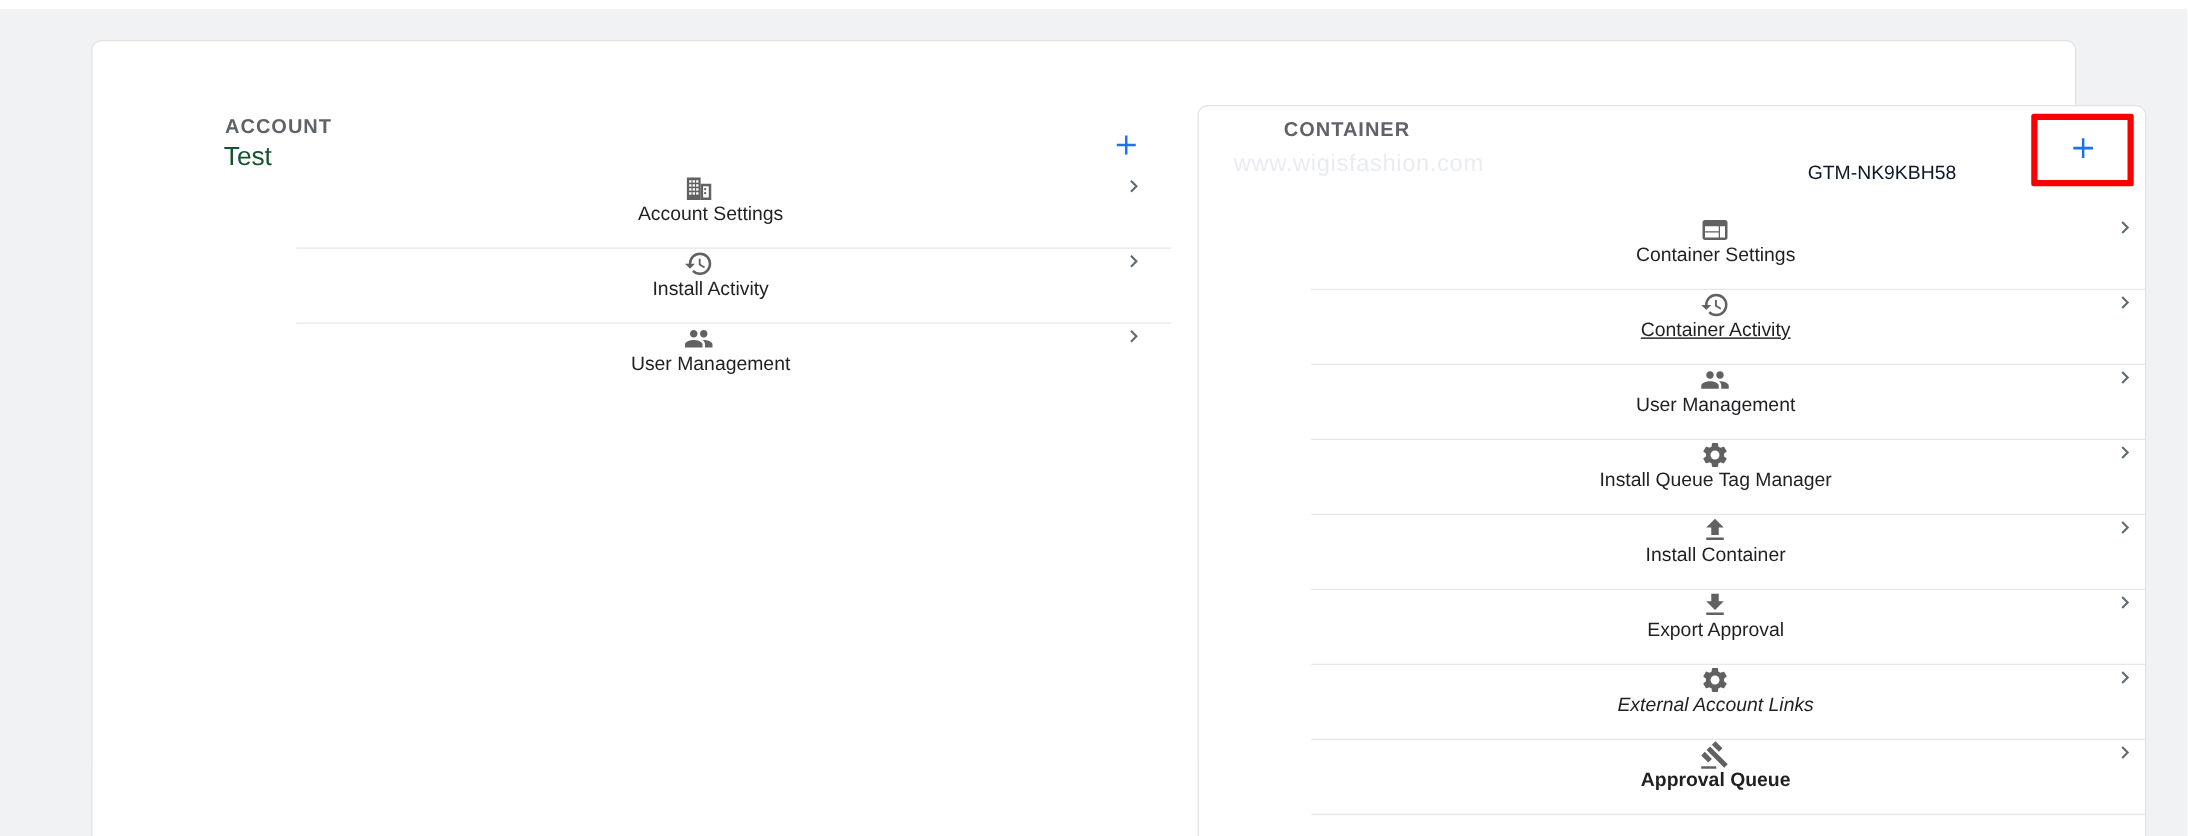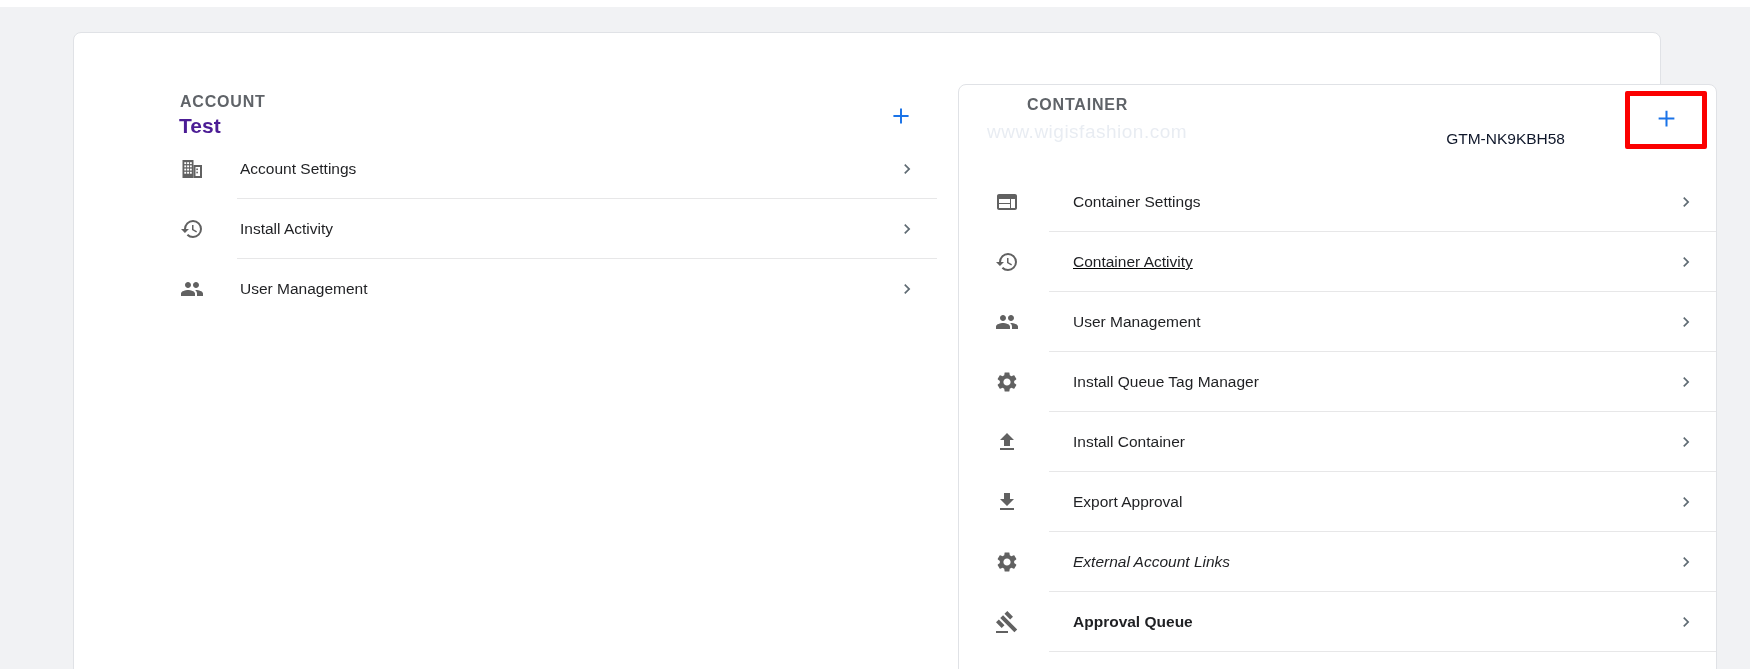--- a/index.html
+++ b/index.html
@@ -13,21 +13,21 @@
   .bg{position:absolute;left:0;top:7px;right:0;bottom:0;background:#f1f2f4;}
   .main-card{
     position:absolute;left:73px;top:32px;width:1586px;height:660px;
     background:#ffffff;border:1px solid #e0e2e6;border-radius:8px;
   }
   .section-label{
     font-size:16px;font-weight:bold;letter-spacing:.8px;color:#5f6368;
   }
   
   .account-label{position:absolute;left:106px;top:60px;}
-  .account-title{position:absolute;left:105px;top:81px;font-size:21px;color:#4c1d95;font-weight:bold;}
+  .account-title{position:absolute;left:105px;top:81px;font-size:21px;color:#14532d;}
   .account-add{position:absolute;left:811px;top:68px;width:32px;height:32px;
     display:flex;align-items:center;justify-content:center;color:#1a73e8;cursor:pointer;background:none;border:none;padding:0;}
   .account-add svg{width:26px;height:26px;}
   
   .container-card{
     position:absolute;left:884px;top:51px;width:759px;height:640px;
     background:#fff;border:1px solid #e0e2e6;border-radius:8px;box-sizing:border-box;
   }
   .container-label{position:absolute;left:40px;top:11px;margin-left:28px;}
   .container-name-ghost{
@@ -37,31 +37,31 @@
   .container-id{position:absolute;right:151px;top:45px;font-size:15.5px;color:#0f172a;}
   .annotation-box{
     position:absolute;left:666px;top:6px;width:82px;height:58px;box-sizing:border-box;
     border:5px solid #fb0000;border-radius:2px;background:#fff;
     display:flex;align-items:center;justify-content:center;
   }
   .container-add{width:30px;height:30px;display:flex;align-items:center;justify-content:center;
     color:#1a73e8;cursor:pointer;background:none;border:none;padding:0;}
   .container-add svg{width:27px;height:27px;}
   
-  .row{position:absolute;height:60px;display:flex;align-items:center;cursor:pointer;}
+  .row{position:absolute;height:60px;display:flex;align-items:center;cursor:pointer;flex-direction:column;}
   .row .ic{width:24px;height:24px;color:#616161;flex:0 0 auto;}
   .row .ic svg{width:24px;height:24px;display:block;}
   .row .lbl{font-size:15.5px;color:#1f2023;}
   .row .chev{position:absolute;width:20px;height:20px;color:#5f6b73;}
   .row .chev svg{width:20px;height:20px;display:block;}
   .acct-row{left:90px;width:773px;}
   .acct-row .ic{margin-left:16px;}
   .acct-row .lbl{margin-left:36px;}
   .acct-row .chev{right:20px;}
-  .cont-row{left:4px;width:757px;gap:20px;}
+  .cont-row{left:18px;width:757px;}
   .cont-row .ic{margin-left:32px;}
   .cont-row .lbl{margin-left:34px;}
   .cont-row .chev{right:24px;}
   .divider{position:absolute;height:1px;background:#e7e7e8;}
   .acct-div{left:163px;width:700px;}
   .cont-div{left:90px;width:667px;}
 </style>
 </head>
 <body>
 

